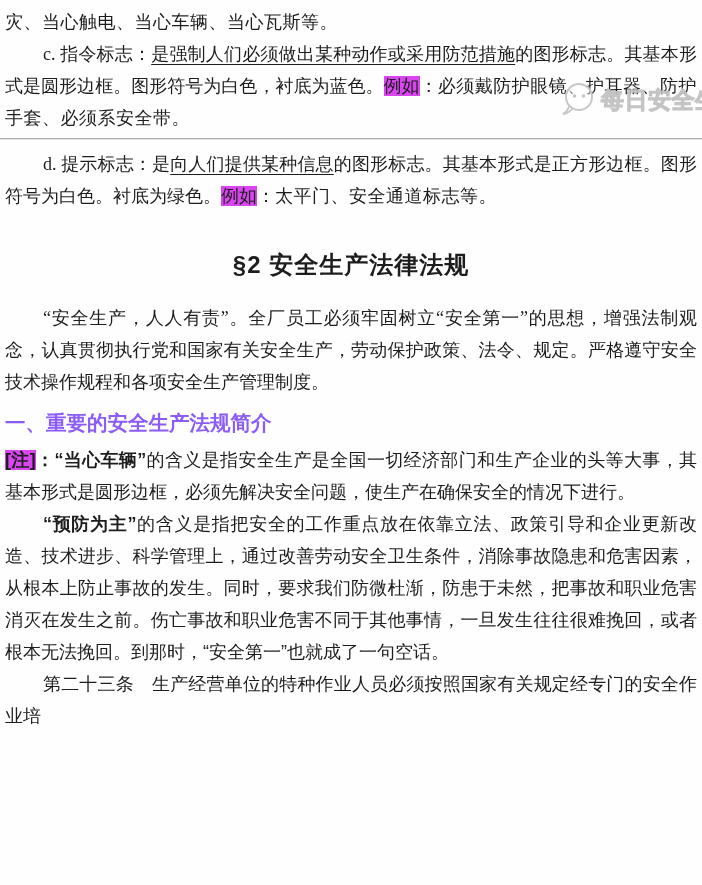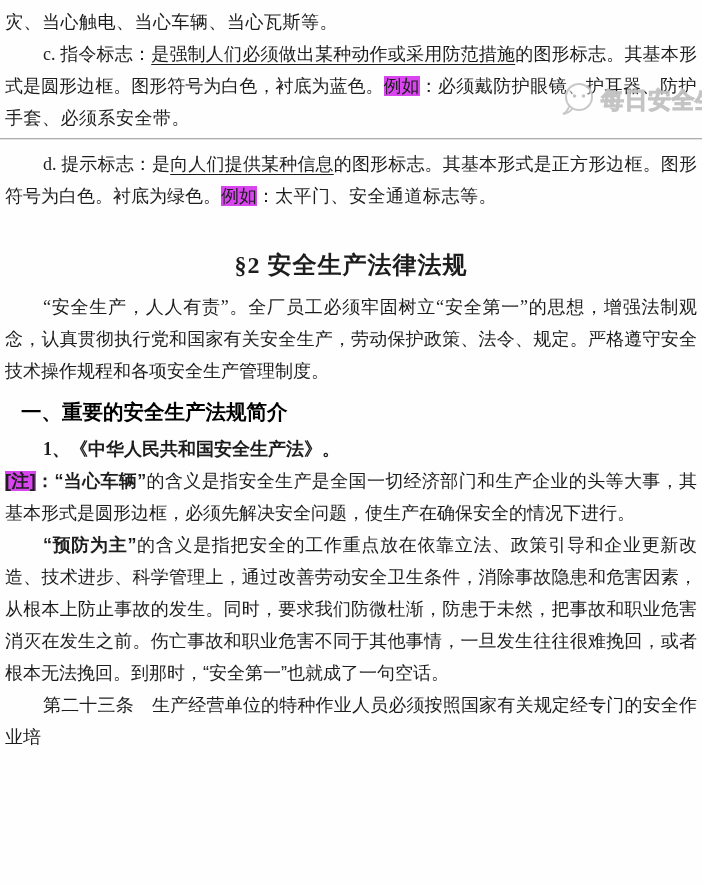--- a/index.html
+++ b/index.html
@@ -23,31 +23,31 @@
   .u { text-decoration: underline; text-underline-offset: 3.5px; margin-top: 32px; }
   .hl { background: #d946ef; }
   .kai { letter-spacing: 0.5px; }
   hr.rule {
     border: none; height: 0;
     border-top: 1px solid #adadad;
     box-shadow: 0 1px 0 #e3e3e3;
     margin: 4px -5px 9px -5px;
   }
   h1.sec-title {
-    margin: 35px 0 8px 0;
+    margin: 35px 0 19px 0;
     font-size: 24px; line-height: 36px;
     text-align: center; font-weight: bold;
     letter-spacing: 1px;
-    font-family: Liberation Serif, serif;
+    font-family: Liberation Sans, sans-serif;
   }
   h2.sub-title {
-    margin: 10px 0 6px 16px;
+    margin: 10px 0 6px 0;
     font-size: 20.5px; line-height: 30px; font-weight: bold;
     font-family: "Liberation Sans", "DejaVu Sans", sans-serif;
-    color: #000000;
+    color: #8b5cf6;
   }
   .watermark {
     position: absolute; top: 80px; left: 559px;
     width: 143px; overflow: hidden;
     display: flex; align-items: center;
     z-index: 9; pointer-events: none;
     opacity: 0.95;
   }
   .wm-icon { flex: 0 0 auto; margin-right: 2px; }
   .wm-text {
@@ -82,21 +82,20 @@
 
   <p class="line indent"><span>d. 提示标志：是</span><span class="u">向人们提供某种信息</span><span>的图形标志。其基本形式是正方形边框。图形符号为白色。衬底为绿色。</span><span class="hl">例如</span><span>：</span><span class="kai">太平门、安全通道标志等。</span></p>
 
   <h1 class="sec-title">§2 安全生产法律法规</h1>
 
   <p class="line indent"><span>“安全生产，人人有责”。全厂员工必须牢固树立“安全第一”的思想，增强法制观念，认真贯彻执行党和国家有关安全生产，劳动保护政策、法令、规定。严格遵守安全技术操作规程和各项安全生产管理制度。</span></p>
 
 
   <h2 class="sub-title">一、重要的安全生产法规简介</h2>
 
-  <p class="line indent b"><span>1、《中华人民共和国安全生产法》。</span></p>
 
 
   <p class="line hei"><span class="hl b">[注]</span><span class="b">：</span><span class="b">“当心车辆”</span><span>的含义是指安全生产是全国一切经济部门和生产企业的头等大事，其基本形式是圆形边框，必须先解决安全问题，使生产在确保安全的情况下进行。</span></p>
 
   <p class="line hei indent"><span class="b">“预防为主”</span><span>的含义是指把安全的工作重点放在依靠立法、政策引导和企业更新改造、技术进步、科学管理上，通过改善劳动安全卫生条件，消除事故隐患和危害因素，从根本上防止事故的发生。同时，要求我们防微杜渐，防患于未然，把事故和职业危害消灭在发生之前。伤亡事故和职业危害不同于其他事情，一旦发生往往很难挽回，或者根本无法挽回。到那时，“安全第一”也就成了一句空话。</span></p>
 
 
   <p class="line indent"><span>第二十三条　生产经营单位的特种作业人员必须按照国家有关规定经专门的安全作业培</span></p>
 
 </div>

